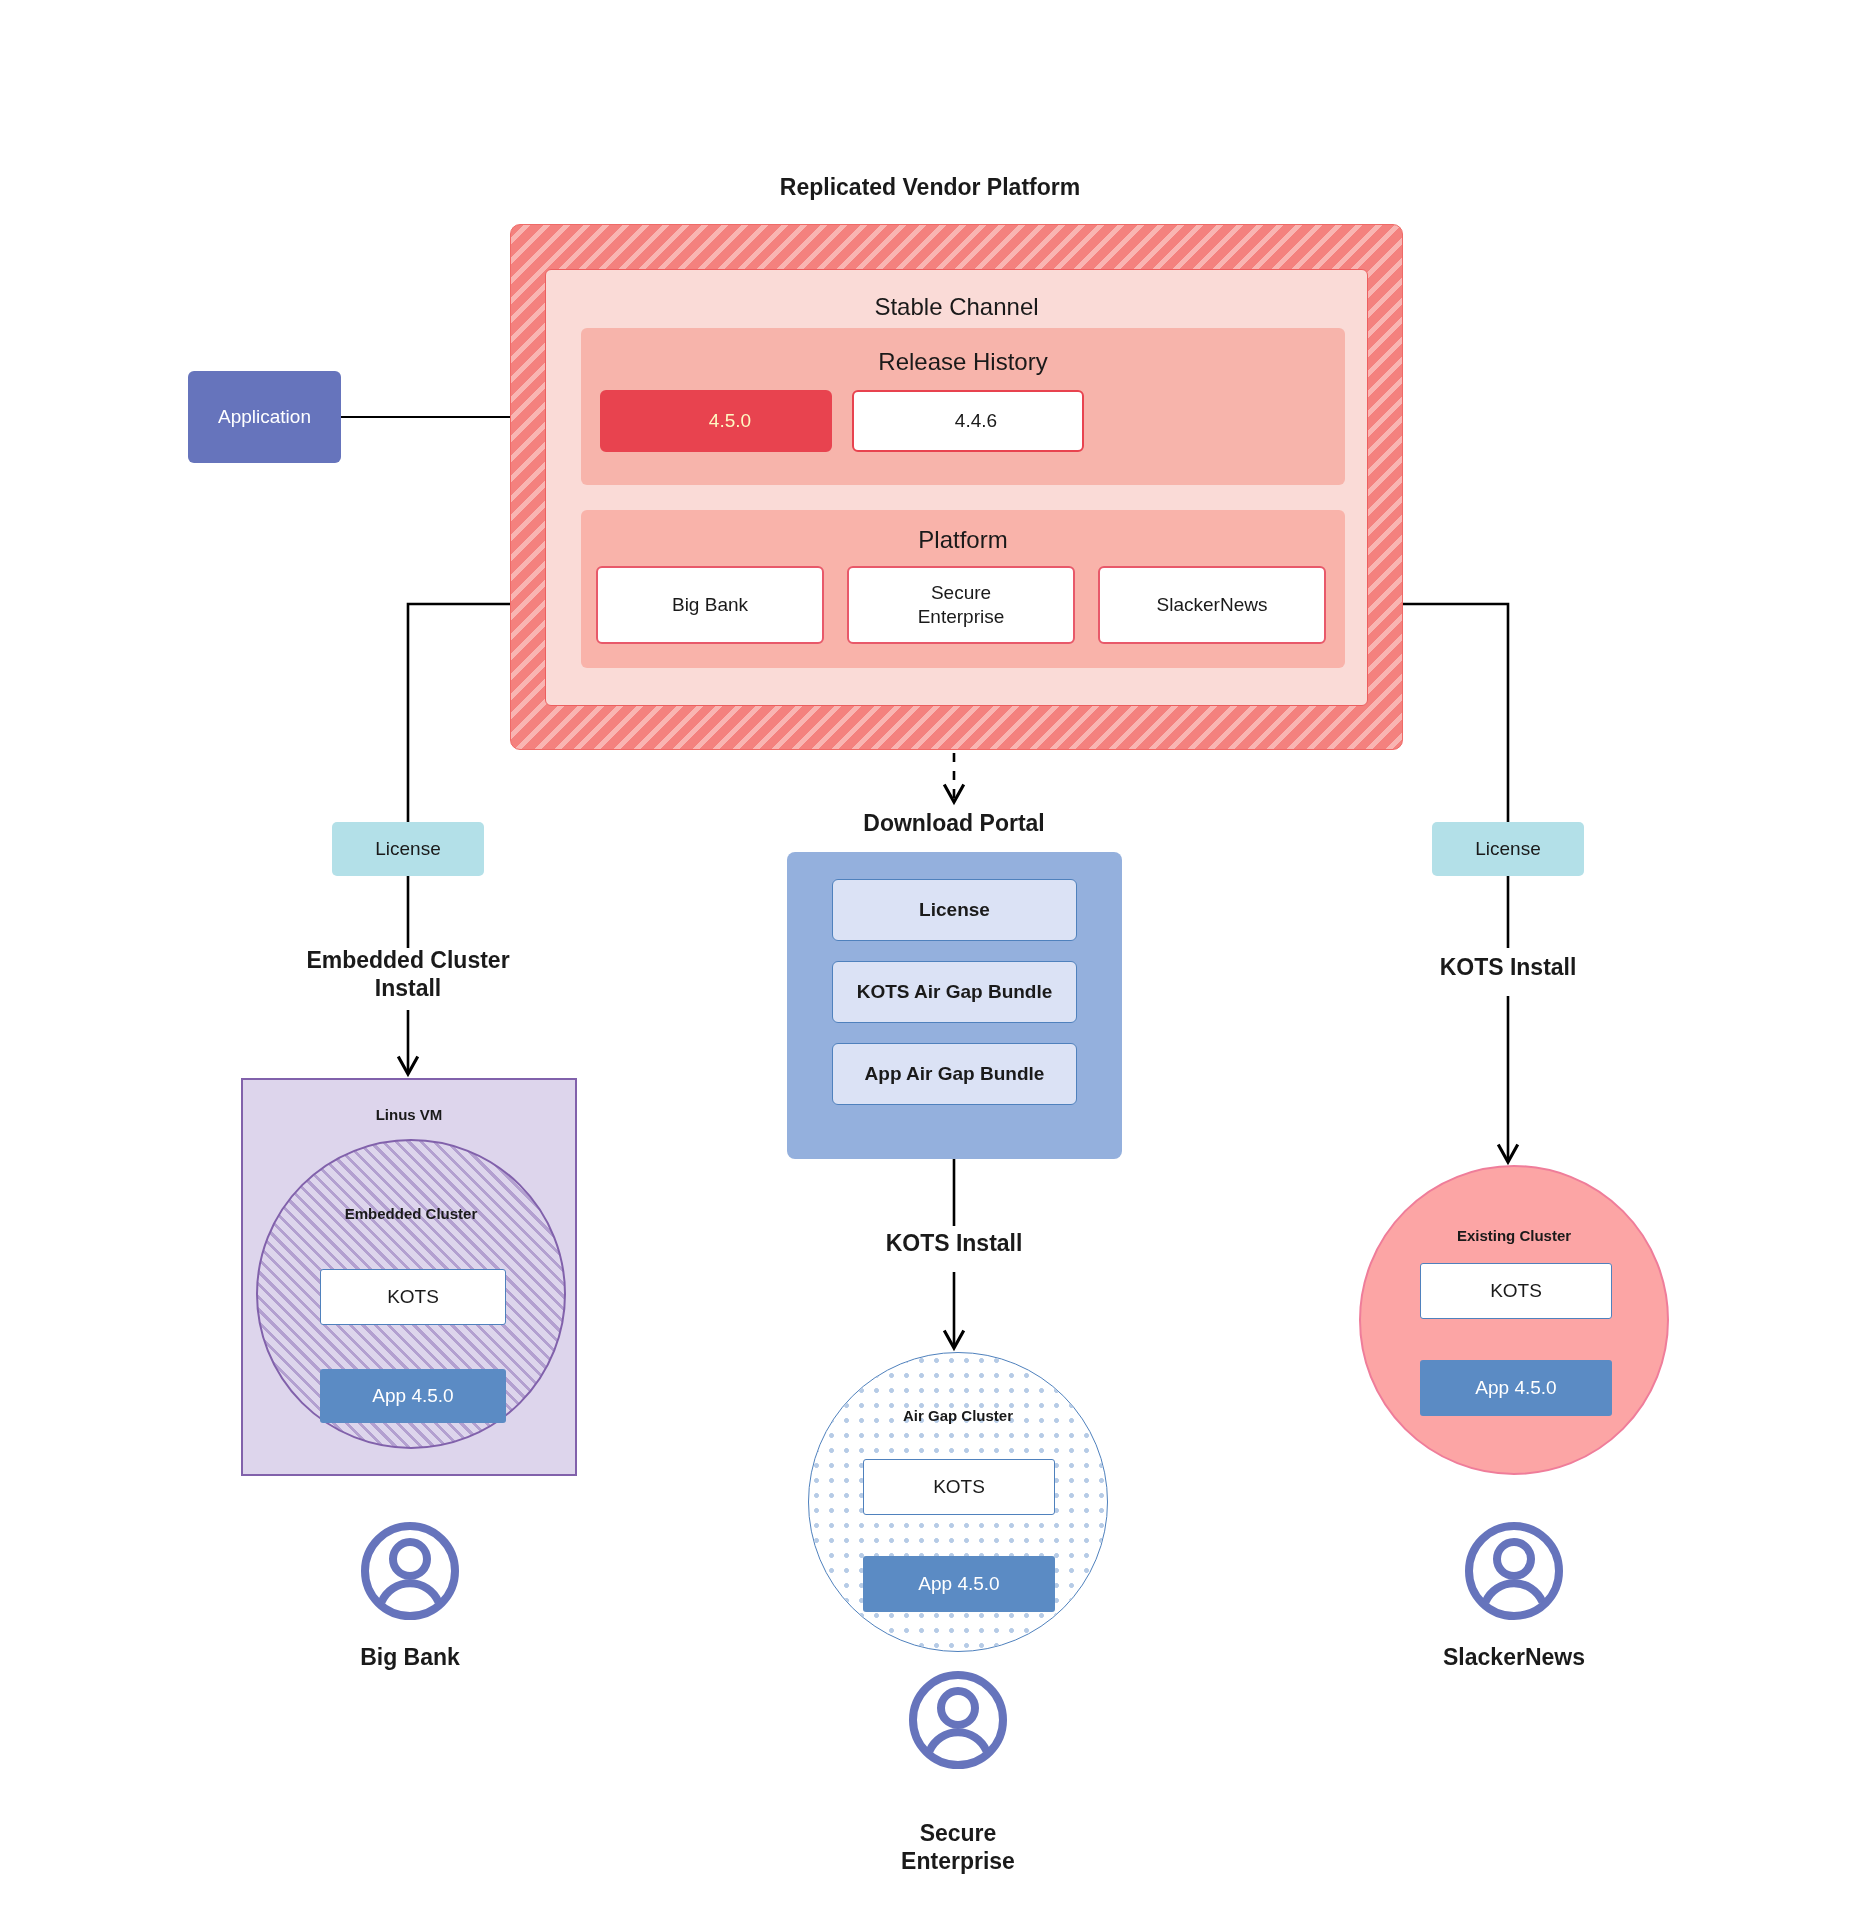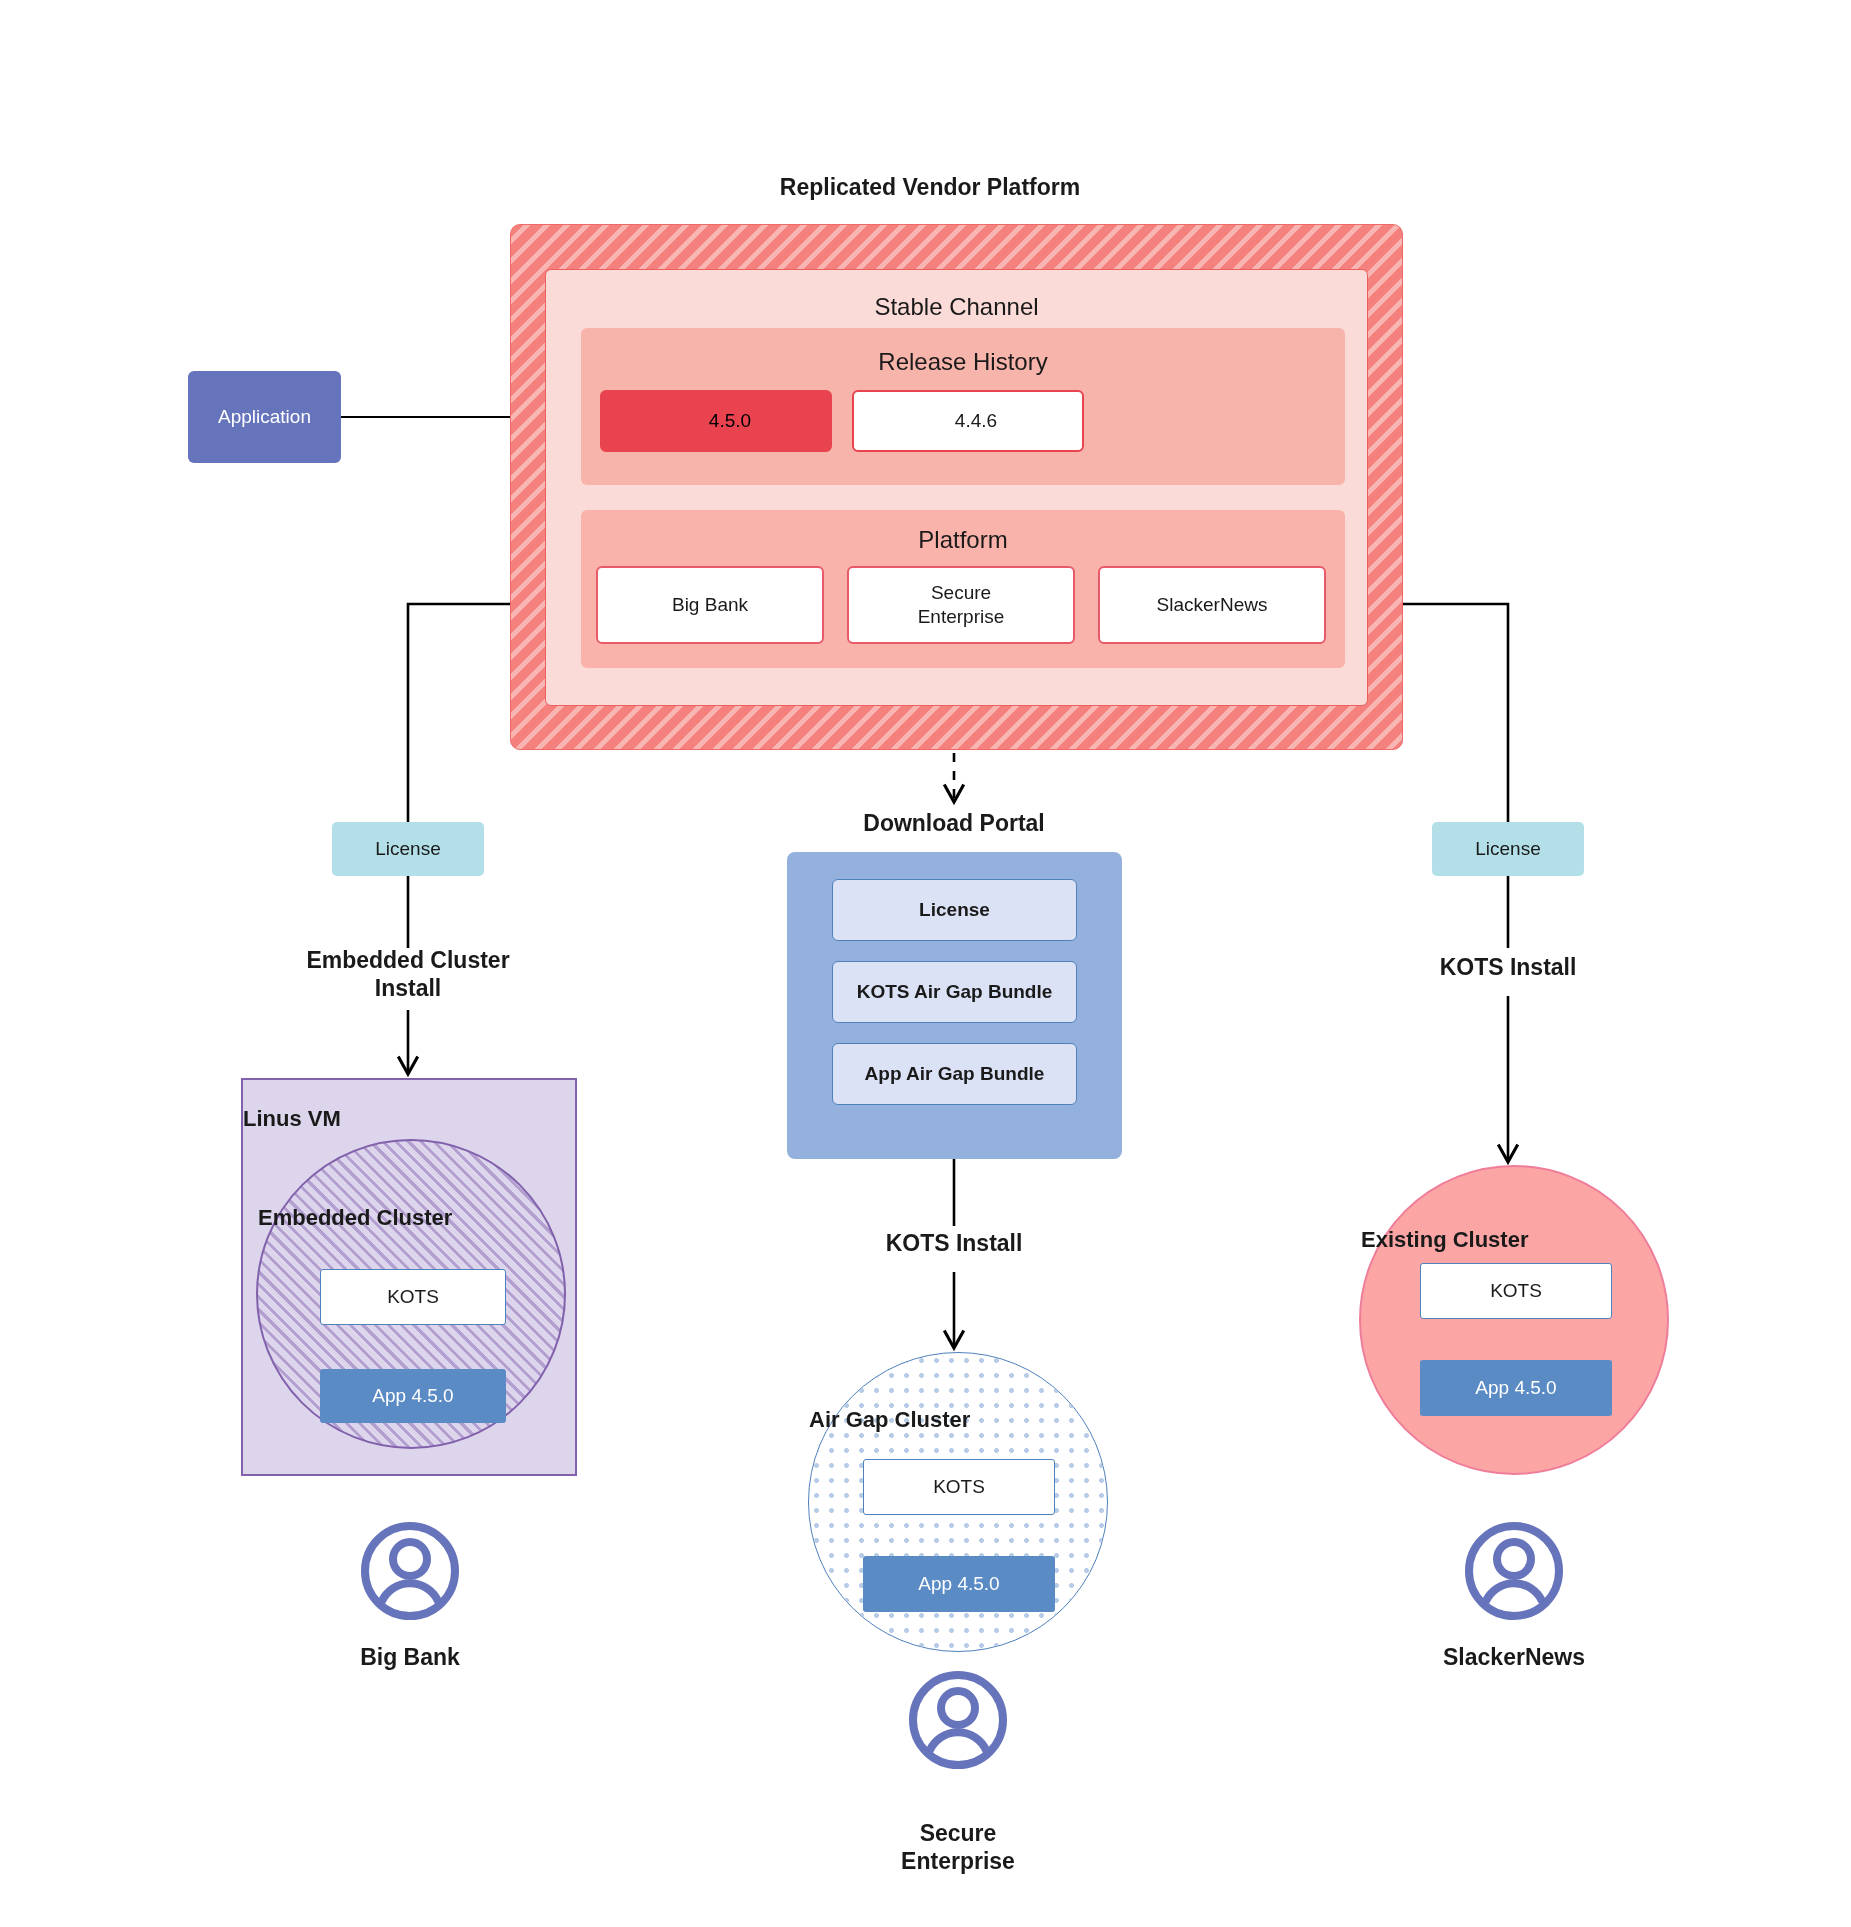--- a/index.html
+++ b/index.html
@@ -29,21 +29,21 @@
   #release-history{
     left:581px;top:328px;width:764px;height:157px;border-radius:6px;
     background:#f7b4ab;
   }
   #customers-group{
     left:581px;top:510px;width:764px;height:158px;border-radius:6px;
     background:#f9b3aa;
   }
   .rel-box{width:232px;height:62px;border-radius:6px;border:2px solid #e8434f;
            font-size:19px;}
-  .rel-box.current{background:#e8434f;color:#000000;padding-left:28px;}
+  .rel-box.current{background:#e8434f;color:#fef9c3;padding-left:28px;}
   .rel-box.past{background:#ffffff;color:#1a1a1a;padding-left:16px;}
   .cust-box{width:228px;height:78px;border-radius:6px;border:2px solid #e8596a;
             background:#ffffff;font-size:19px;line-height:1.25;}
 
   
   #application-box{
     left:188px;top:371px;width:153px;height:92px;border-radius:6px;
     background:#6674bc;color:#ffffff;font-size:19px;
   }
 
@@ -78,21 +78,21 @@
   }
   #airgap-cluster{
     left:808px;top:1352px;width:300px;height:300px;border-radius:50%;
     border:1.8px solid #4f81bd;background:#ffffff;
   }
   #airgap-dots{
     position:absolute;inset:0;border-radius:50%;
     background-image:radial-gradient(#b6cbe6 2.2px, transparent 2.4px);
     background-size:15px 15px;
   }
-  .cluster-title{font-size:22px;font-weight:700;width:100%;}
+  .cluster-title{font-size:15px;font-weight:700;text-align:center;width:100%;}
   .kots-box{border-radius:3px;border:1.8px solid #4f81bd;background:#ffffff;
             font-size:19px;color:#1a1a1a;}
   .app-box{border-radius:3px;background:#5b8bc4;color:#ffffff;font-size:19px;}
 
   
   #wires{position:absolute;left:0;top:0;width:1851px;height:1927px;
          pointer-events:none;}
   .avatar-label{font-size:23px;font-weight:700;line-height:1.22;text-align:center;}
 </style>
 </head>

